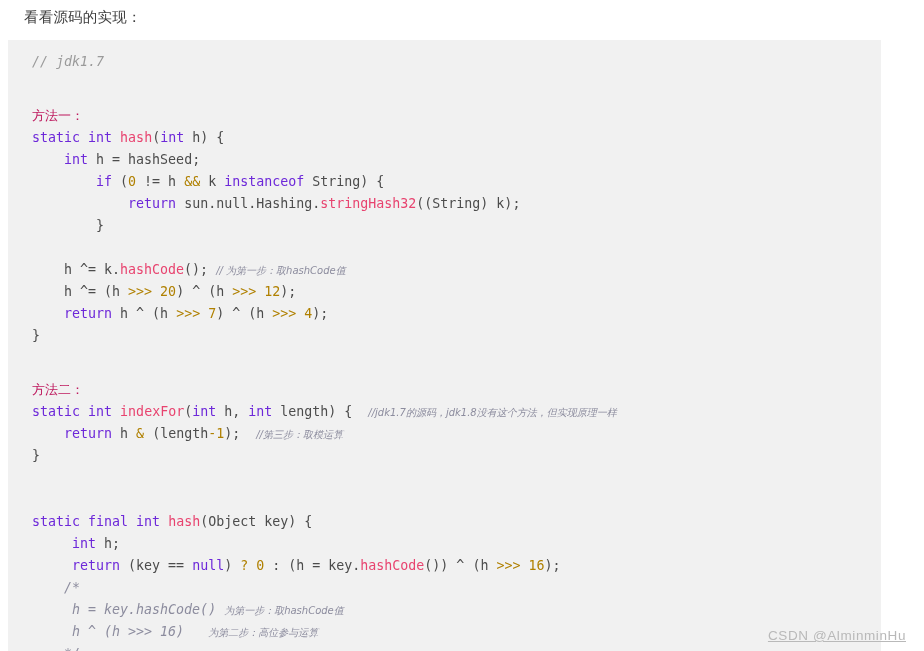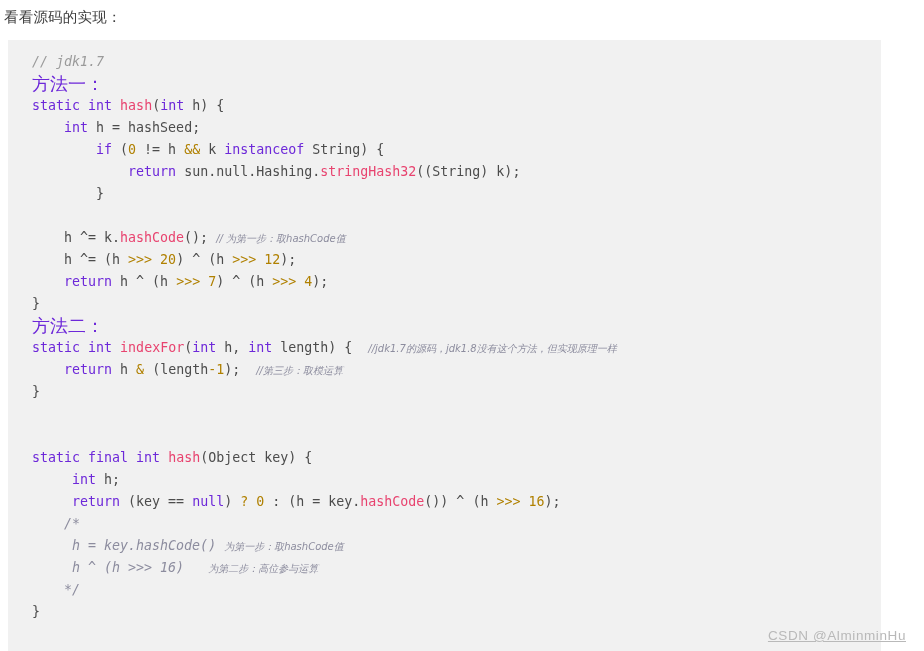--- a/index.html
+++ b/index.html
@@ -11,21 +11,21 @@
     width: 924px;
     height: 651px;
     font-family: "Liberation Sans", sans-serif;
     position: relative;
     overflow: hidden;
   }
 
   .page-intro {
     font-size: 14.5px;
     color: #3f3f3f;
-    padding: 7px 0 0 4px;
+    padding: 7px 0 0 24px;
     line-height: 20px;
     letter-spacing: 0.2px;
   }
 
   .code-block {
     position: absolute;
     left: 8px;
     top: 40px;
     width: 873px;
     height: 611px;
@@ -48,25 +48,26 @@
   .kw       { color: #6d28d9; }        
   .fn       { color: #e8436f; }        
   .num      { color: #b08000; }        
   .op       { color: #b08000; }        
   .plain    { color: #4c4c4c; }
   .cmt      { color: #8c8c9e; font-style: italic; }
   .cmt-gray { color: #9a9a9a; font-style: italic; }
 
   .cn-label {
     font-family: "DejaVu Sans", sans-serif;
-    font-size: 18px;
-    color: #6d28d9;
+    font-size: 13px;
+    color: #be185d;
     line-height: 22px;
     white-space: pre;
     height: 22px;
+    margin-top: 32px;
   }
 
   .cn-cmt {
     font-family: "DejaVu Sans", sans-serif;
     font-style: italic;
     color: #8c8c9e;
     font-size: 10px;
   }
 
   .spacer { height: 22px; }

